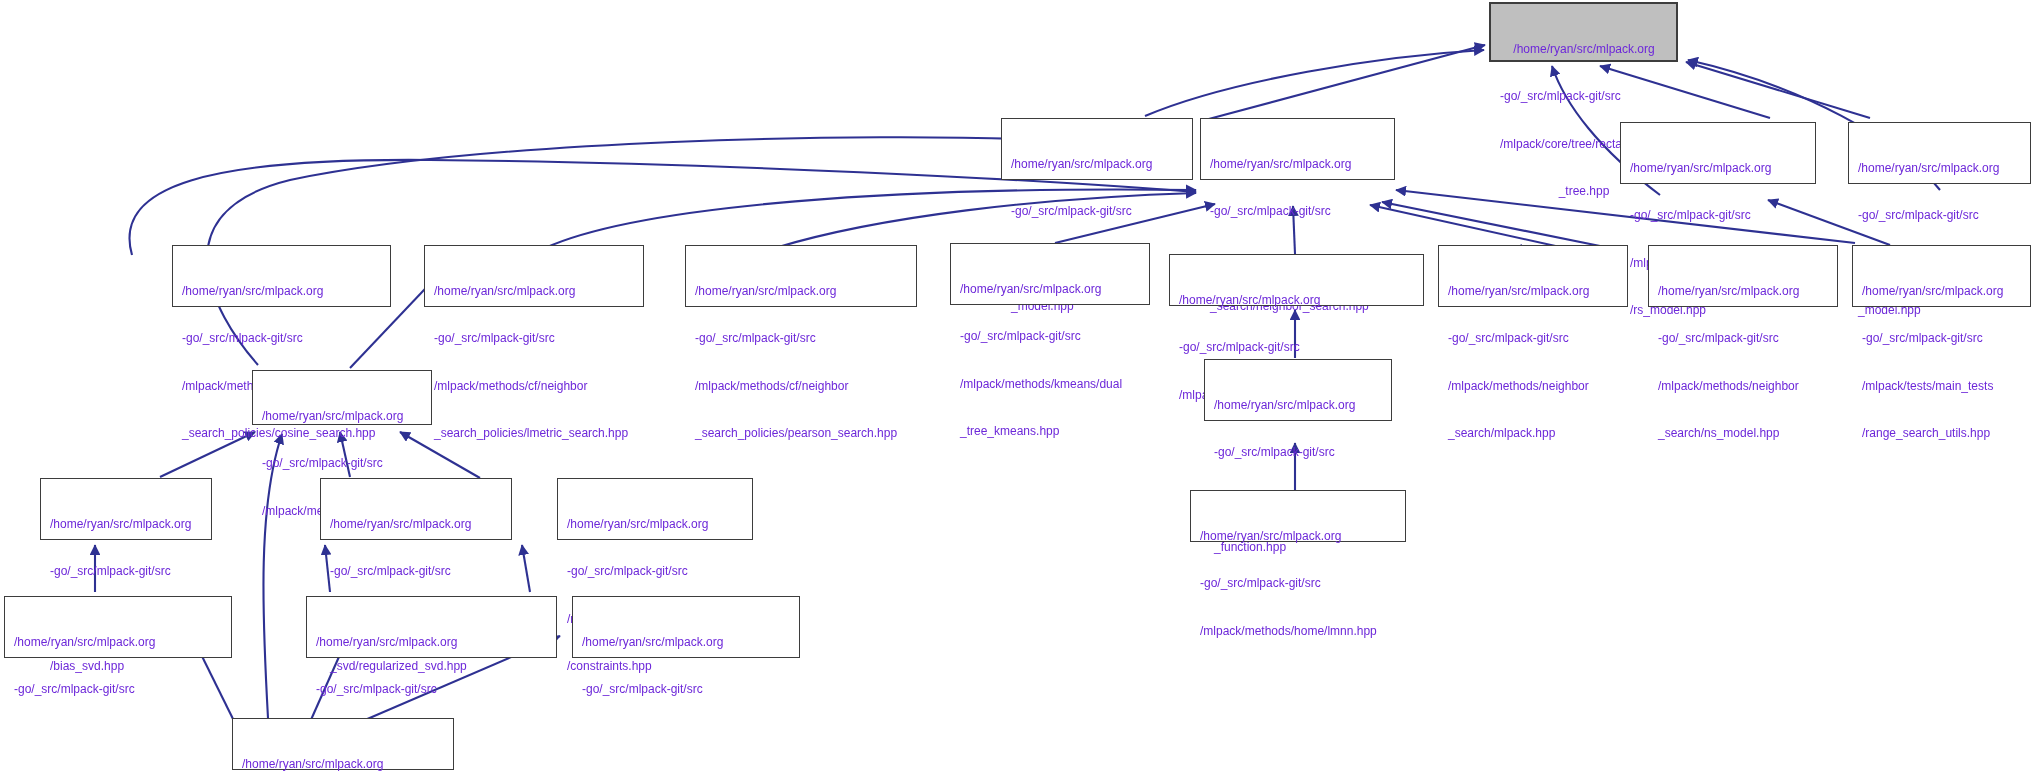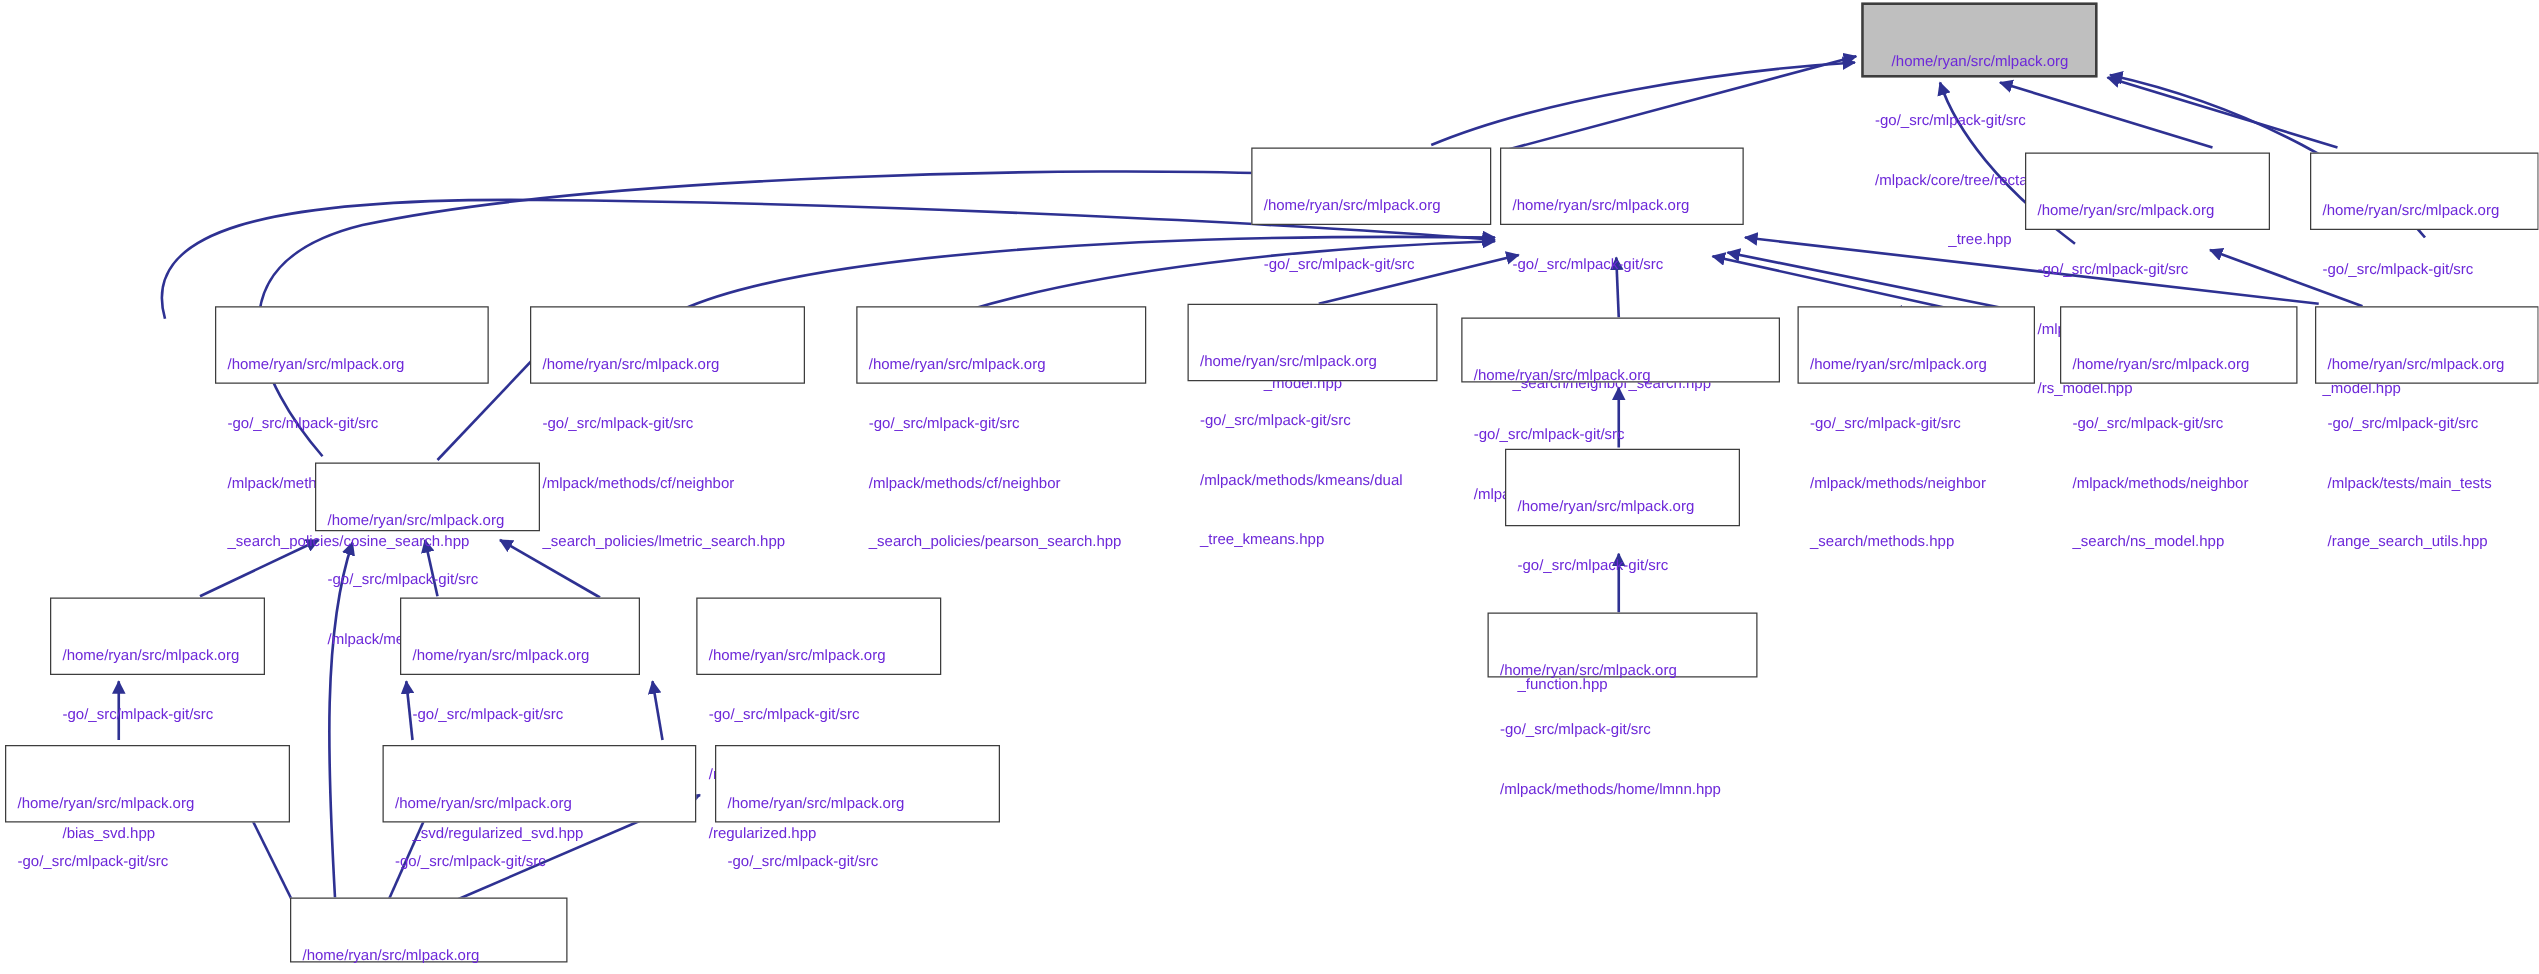--- a/index.html
+++ b/index.html
@@ -170,21 +170,21 @@
   <div class="node" style="left:1169px; top:254px; width:255px; height:52px;">
     <span class="ln">/home/ryan/src/mlpack.org</span>
     <span class="ln">-go/_src/mlpack-git/src</span>
     <span class="ln">/mlpack/methods/lmnn/constraints.hpp</span>
   </div>
 
   <div class="node" style="left:1438px; top:245px; width:190px; height:62px;">
     <span class="ln">/home/ryan/src/mlpack.org</span>
     <span class="ln">-go/_src/mlpack-git/src</span>
     <span class="ln">/mlpack/methods/neighbor</span>
-    <span class="ln c">_search/methods.hpp</span>
+    <span class="ln c">_search/mlpack.hpp</span>
   </div>
 
   <div class="node" style="left:1648px; top:245px; width:190px; height:62px;">
     <span class="ln">/home/ryan/src/mlpack.org</span>
     <span class="ln">-go/_src/mlpack-git/src</span>
     <span class="ln">/mlpack/methods/neighbor</span>
     <span class="ln c">_search/ns_model.hpp</span>
   </div>
 
   <div class="node" style="left:1852px; top:245px; width:179px; height:62px;">
@@ -224,21 +224,21 @@
     <span class="ln">/home/ryan/src/mlpack.org</span>
     <span class="ln">-go/_src/mlpack-git/src</span>
     <span class="ln">/mlpack/methods/regularized</span>
     <span class="ln c">_svd/regularized_svd.hpp</span>
   </div>
 
   <div class="node" style="left:557px; top:478px; width:196px; height:62px;">
     <span class="ln">/home/ryan/src/mlpack.org</span>
     <span class="ln">-go/_src/mlpack-git/src</span>
     <span class="ln">/mlpack/methods/svdplusplus</span>
-    <span class="ln c">/regularized.hpp</span>
+    <span class="ln c">/constraints.hpp</span>
   </div>
 
   <div class="node" style="left:4px; top:596px; width:228px; height:62px;">
     <span class="ln">/home/ryan/src/mlpack.org</span>
     <span class="ln">-go/_src/mlpack-git/src</span>
     
     
   </div>
 
   <div class="node" style="left:306px; top:596px; width:251px; height:62px;">

